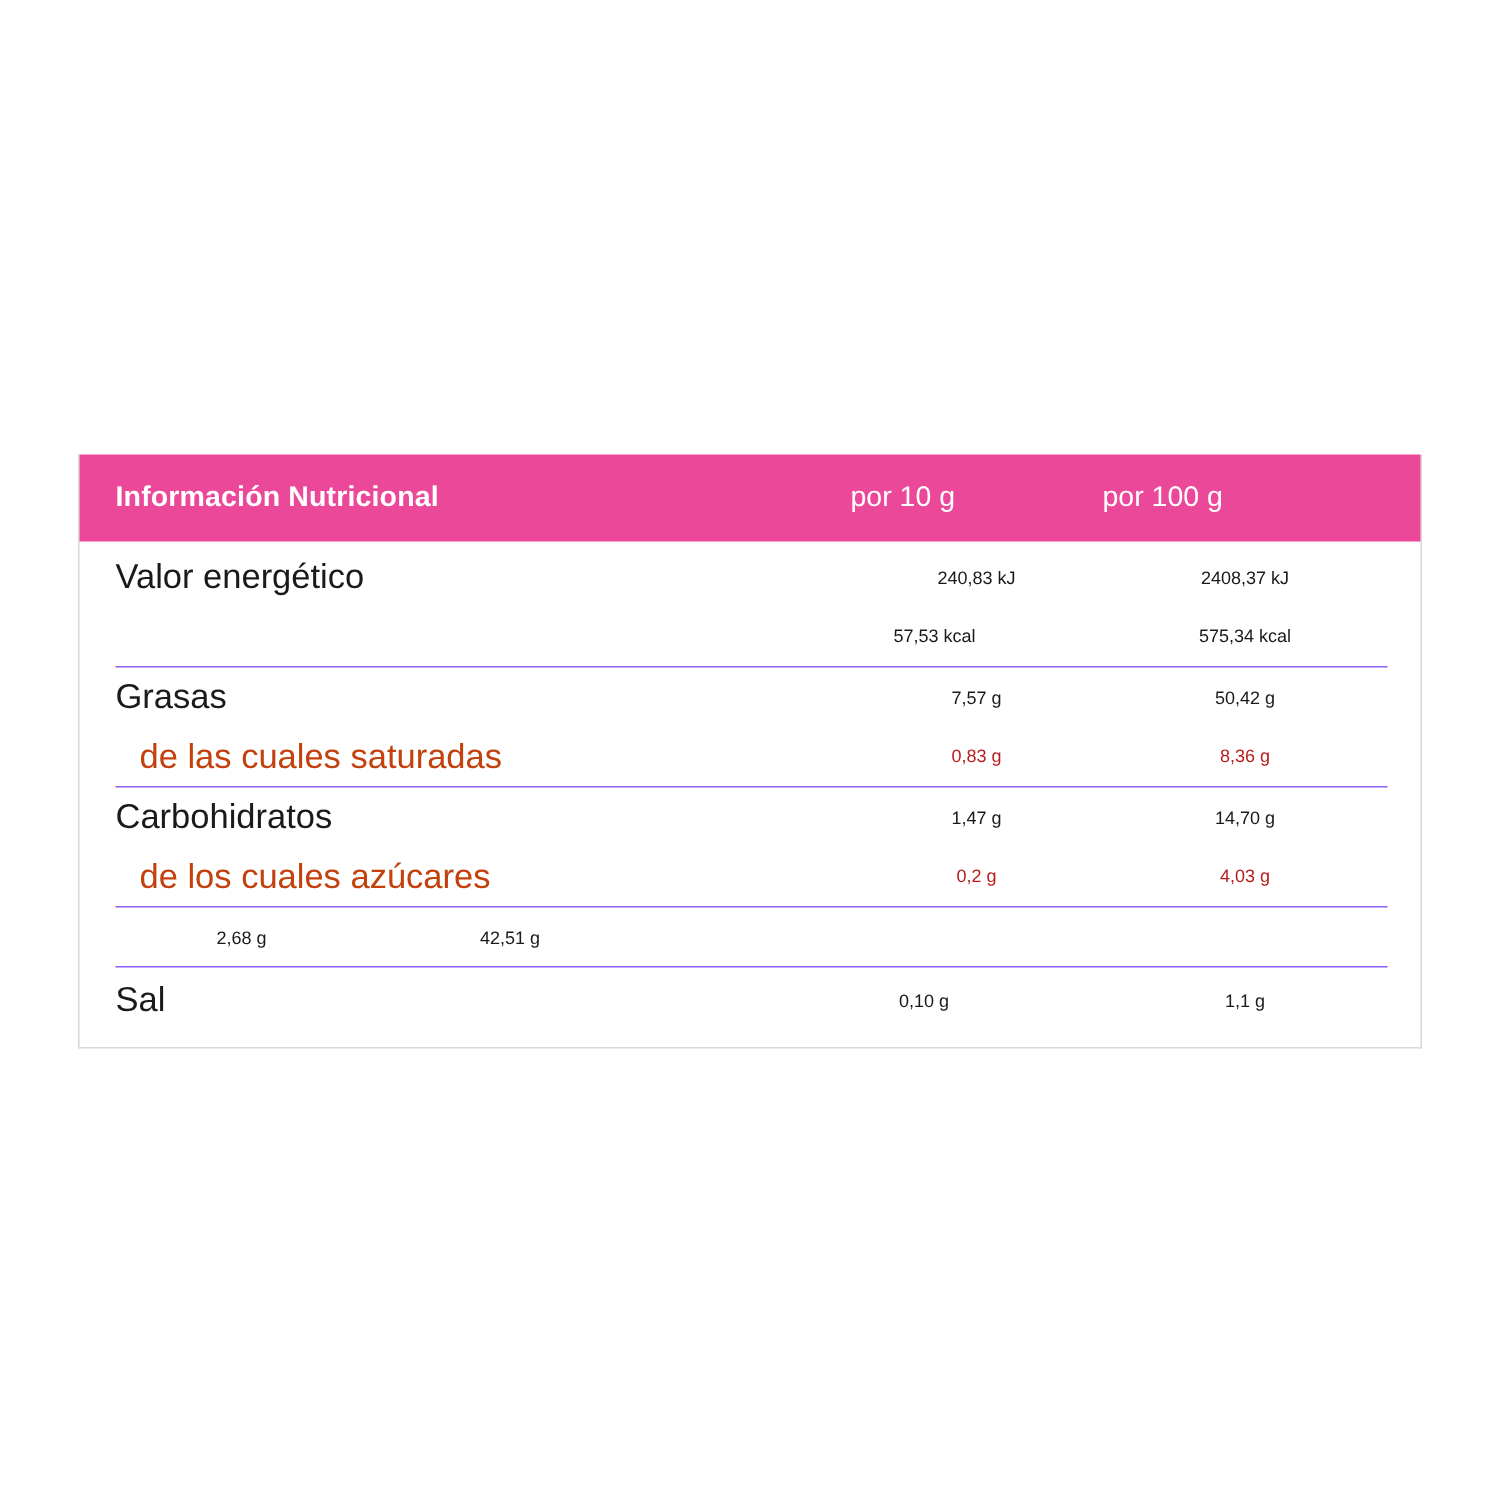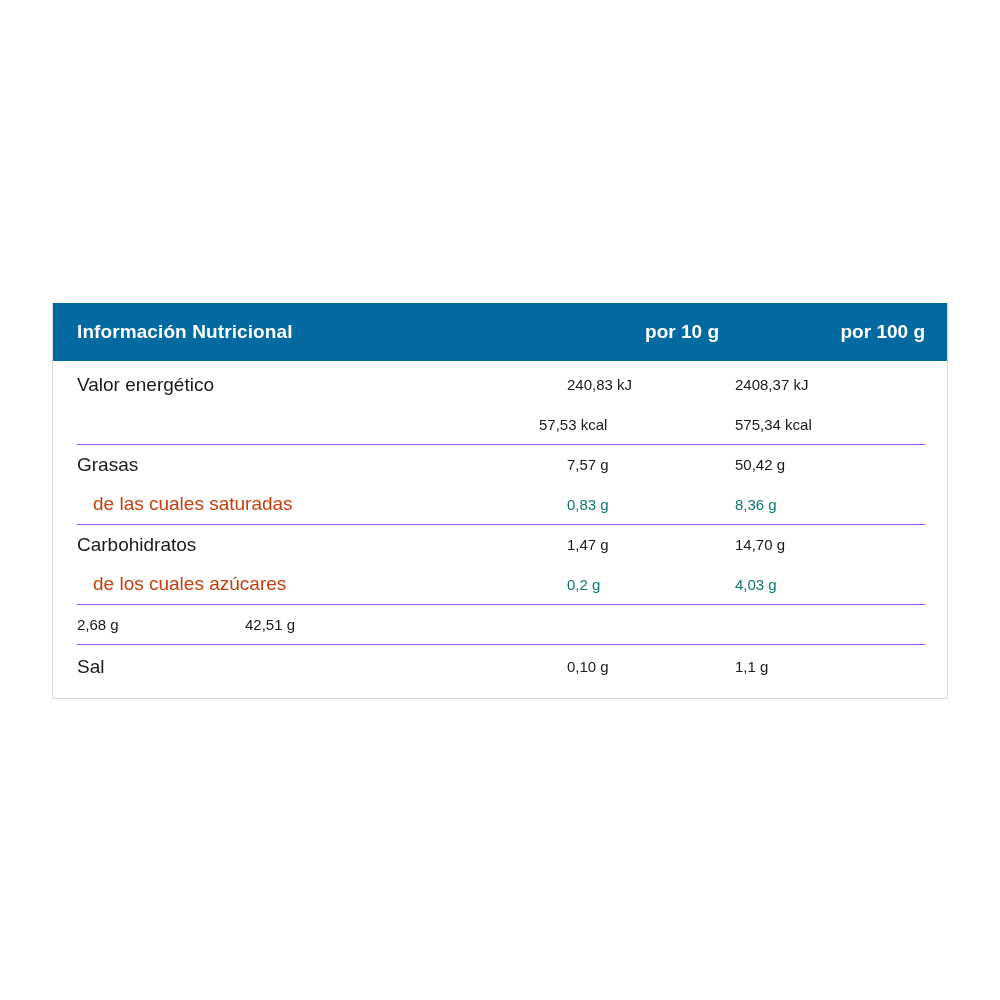--- a/index.html
+++ b/index.html
@@ -22,90 +22,89 @@
     position: absolute;
     left: 52px;
     top: 303px;
     width: 896px;
     border: 1px solid #d8d8d8;
     border-top: none;
     background: #ffffff;
     box-sizing: border-box;
   }
   .table-header {
-    background: #0369a1;
+    background: #ec4899;
     color: #ffffff;
     display: flex;
     align-items: center;
     height: 58px;
     padding: 0 22px 0 24px;
     box-sizing: border-box;
-    gap: 16px;
   }
   .table-header .h-title {
     flex: 1 1 auto;
     font-size: 19px;
     font-weight: bold;
     letter-spacing: 0.1px;
   }
   .table-header .h-col {
     width: 168px;
-    text-align: right;
     font-size: 19px;
-    font-weight: bold;
+    font-weight: normal;
   }
   .table-header .h-col.col2 {
     width: 190px;
   }
   .rows {
     padding: 0 22px 0 24px;
   }
   .row {
     display: flex;
     align-items: center;
     height: 40px;
     box-sizing: border-box;
   }
   .row.sep {
     border-top: 1px solid #8b5cf6;
   }
   .row .label {
     flex: 1 1 auto;
-    font-size: 19px;
+    font-size: 23px;
     color: #1a1a1a;
   }
   .row .val {
     width: 168px;
-    text-align: left;
-    font-size: 15px;
+    text-align: center;
+    font-size: 12px;
     color: #1a1a1a;
   }
   .row .val.col2 {
     width: 190px;
   }
   .row.main {
     height: 40px;
   }
   .row.sub .label {
     padding-left: 16px;
     color: #c2410c;
   }
   .row.sub .val {
-    color: #0f766e;
+    color: #b91c1c;
   }
   .row.energy-first {
     height: 43px;
     padding-top: 4px;
   }
   .row.energy-second {
     height: 40px;
     gap: 28px;
   }
   .row.last {
     height: 44px;
+    gap: 35px;
   }
   .spacer-bottom {
     height: 10px;
   }
 </style>
 </head>
 <body>
 
 <div class="page">
 

